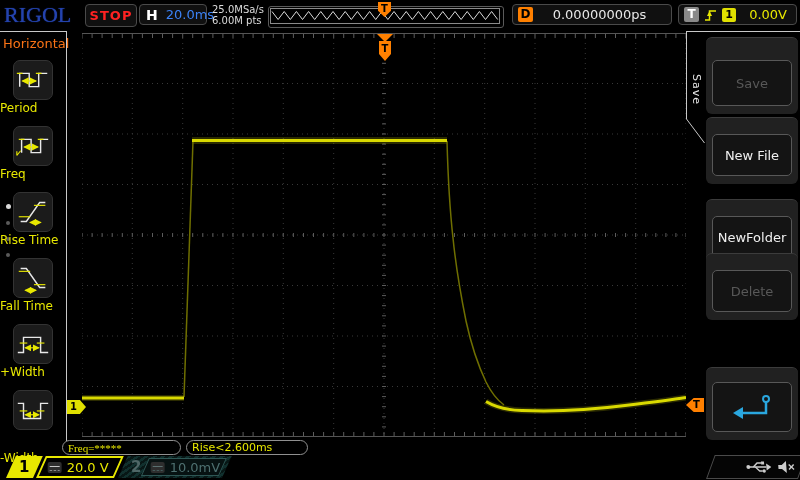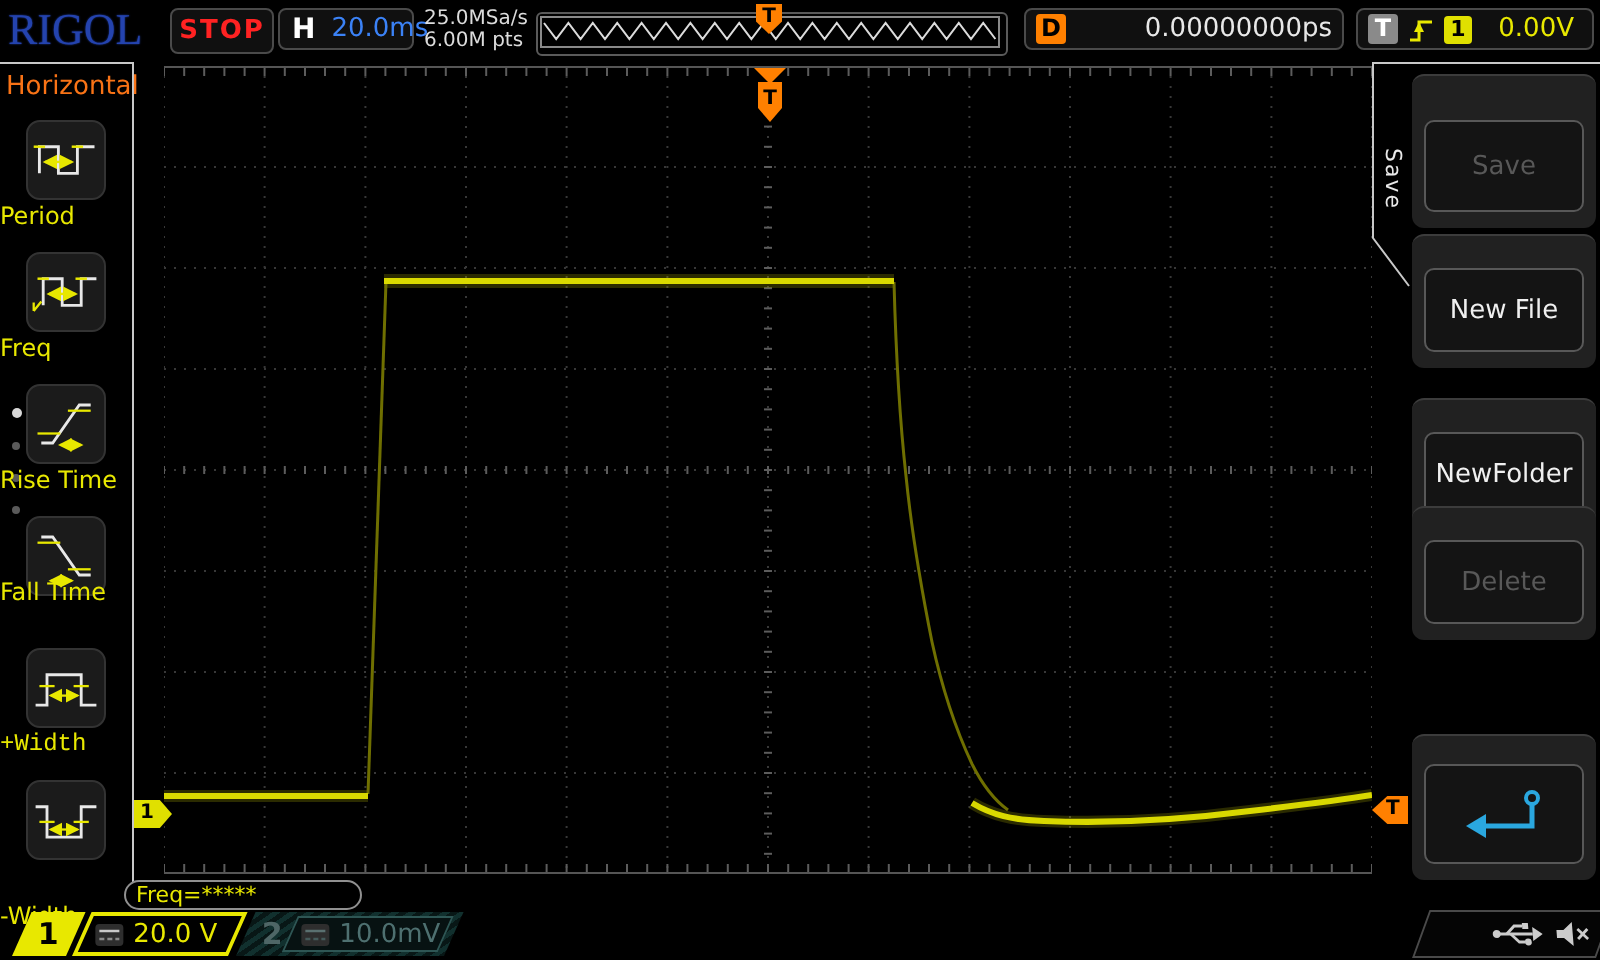--- a/index.html
+++ b/index.html
@@ -20,21 +20,21 @@
   .hval{color:#3b82f6;font-size:13px;}
   .sample{left:212px;top:4px;color:#dcdcdc;font-size:10px;line-height:11px;}
   .strip{left:268px;top:6px;width:234px;height:20px;background:#000;
          border:1px solid #5a5a5a;border-radius:3px;}
   .striptag{left:378px;top:2px;width:13px;height:15px;background:#ff8000;
             clip-path:polygon(0 0,100% 0,100% 58%,50% 100%,0 58%);
             color:#000;font-size:9px;font-weight:bold;text-align:center;line-height:11px;}
   .dbox{left:512px;top:4px;width:160px;height:21px;padding:0 5px;box-sizing:border-box;}
   .dchip{width:15px;height:15px;background:#ff8000;border-radius:2px;color:#000;
          font-size:12px;font-weight:bold;text-align:center;line-height:15px;}
-  .dval{flex:1;text-align:right;color:#e8e8e8;font-size:13px;}
+  .dval{flex:1;text-align:center;color:#e8e8e8;font-size:13px;}
   .tbox{left:678px;top:4px;width:119px;height:21px;padding:0 5px;box-sizing:border-box;gap:5px;}
   .tchip{width:15px;height:15px;background:#8a8a8a;border-radius:2px;color:#fff;
          font-size:12px;font-weight:bold;text-align:center;line-height:15px;}
   .onechip{width:14px;height:14px;background:#e0e000;border-radius:2px;color:#000;
            font-size:11px;font-weight:bold;text-align:center;line-height:14px;}
   .tval{flex:1;text-align:right;color:#e8e800;font-size:13px;padding-right:4px;}
 
   
   .leftmenu{left:0;top:31px;width:67px;height:421px;background:#000;
             border-top:1px solid #c8c8c8;border-right:1px solid #c8c8c8;box-sizing:border-box;}
@@ -184,31 +184,31 @@
   <div class="abs lm-label" style="left:0;top:233px;">Rise Time</div>
 
   <div class="abs lm-item-icon" style="left:13px;top:258px;">
     <svg width="38" height="38" viewBox="0 0 40 40">
       <path d="M7,10 H13 L27,30 H33" fill="none" stroke="#e8e8e8" stroke-width="1.5"></path>
       <line x1="5" y1="13" x2="17" y2="13" stroke="#e8e800" stroke-width="1.2"></line>
       <line x1="21" y1="27" x2="33" y2="27" stroke="#e8e800" stroke-width="1.2"></line>
       <line x1="12" y1="33" x2="23" y2="33" stroke="#e8e800" stroke-width="1.2" marker-start="url(#ah)" marker-end="url(#ah)"></line>
     </svg>
   </div>
-  <div class="abs lm-label" style="left:0;top:289px;">Fall Time</div>
+  <div class="abs lm-label" style="left:0;top:299px;">Fall Time</div>
 
   <div class="abs lm-item-icon" style="left:13px;top:324px;">
     <svg width="38" height="38" viewBox="0 0 40 40">
       <path d="M4,29 H10 V13 H28 V29 H36" fill="none" stroke="#e8e8e8" stroke-width="1.5"></path>
       <line x1="6" y1="19" x2="14" y2="19" stroke="#e8e800" stroke-width="1.2"></line>
       <line x1="24" y1="19" x2="32" y2="19" stroke="#e8e800" stroke-width="1.2"></line>
       <line x1="12" y1="24" x2="26" y2="24" stroke="#e8e800" stroke-width="1.2" marker-start="url(#ah)" marker-end="url(#ah)"></line>
     </svg>
   </div>
-  <div class="abs lm-label" style="left:0;top:365px;font-family:Liberation Mono, monospace;">+Width</div>
+  <div class="abs lm-label" style="left:0;top:365px;">+Width</div>
 
   <div class="abs lm-item-icon" style="left:13px;top:390px;">
     <svg width="38" height="38" viewBox="0 0 40 40">
       <path d="M4,13 H10 V29 H28 V13 H36" fill="none" stroke="#e8e8e8" stroke-width="1.5"></path>
       <line x1="6" y1="21" x2="14" y2="21" stroke="#e8e800" stroke-width="1.2"></line>
       <line x1="24" y1="21" x2="32" y2="21" stroke="#e8e800" stroke-width="1.2"></line>
       <line x1="12" y1="25" x2="26" y2="25" stroke="#e8e800" stroke-width="1.2" marker-start="url(#ah)" marker-end="url(#ah)"></line>
     </svg>
   </div>
   <div class="abs lm-label" style="left:0;top:431px;margin-top:20px;">-Width</div>
@@ -513,21 +513,22 @@
       </div>
     </div>
   </div>
 
   <svg class="abs" style="left:686px;top:31px;" width="19" height="120" viewBox="0 0 19 120">
     <polyline points="0,0.5 18,0.5" stroke="#c8c8c8" fill="none"></polyline>
     <polyline points="0.5,0 0.5,88 18.5,112" stroke="#c8c8c8" fill="none"></polyline>
   </svg>
   <div class="abs savetab">Save</div>
 
-  <div class="abs mslot" style="left:62px;width:119px;">Freq=*****</div>
+  <div class="abs mslot" style="left:62px;width:119px;font-family:Liberation Serif, serif;">Freq=*****</div>
+  <div class="abs mslot" style="left:186px;width:122px;">Rise&lt;2.600ms</div>
 
   <div class="abs ch1wrap">
     <div class="ch1num"><span class="unskew" style="display:inline-block;">1</span></div>
     <div class="ch1scale">
       <span class="unskew">
         <span class="coupl">
           <svg width="14" height="11" viewBox="0 0 14 11">
             <line x1="2" y1="3.5" x2="12" y2="3.5" stroke="#c8c8c8" stroke-width="1.2"></line>
             <line x1="2" y1="7.5" x2="12" y2="7.5" stroke="#8a8a8a" stroke-width="1.2" stroke-dasharray="2.5 1.5"></line>
           </svg>

